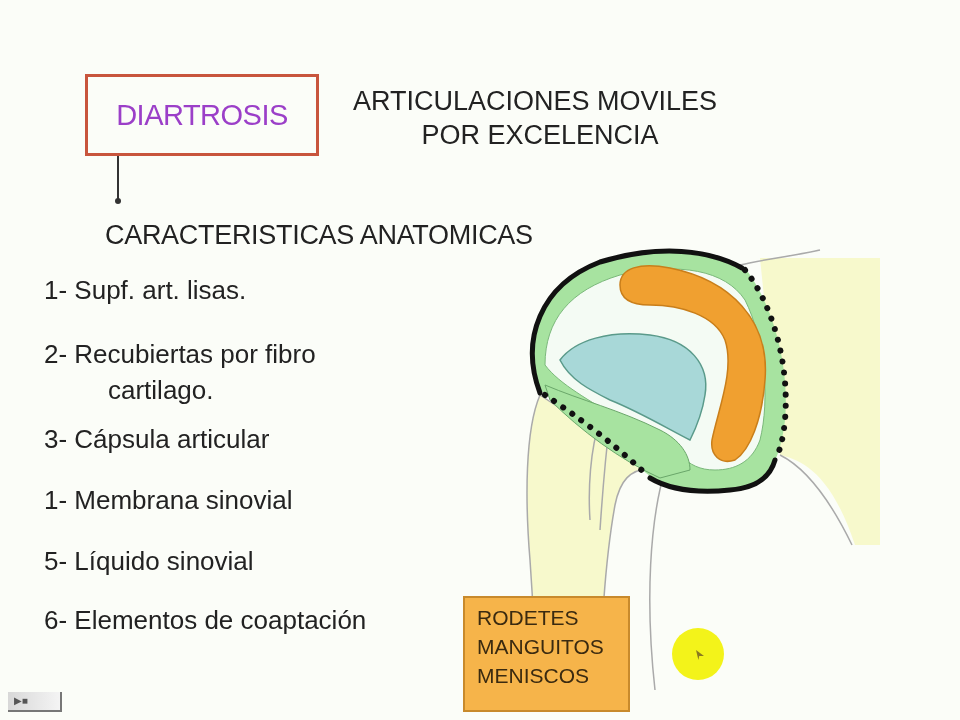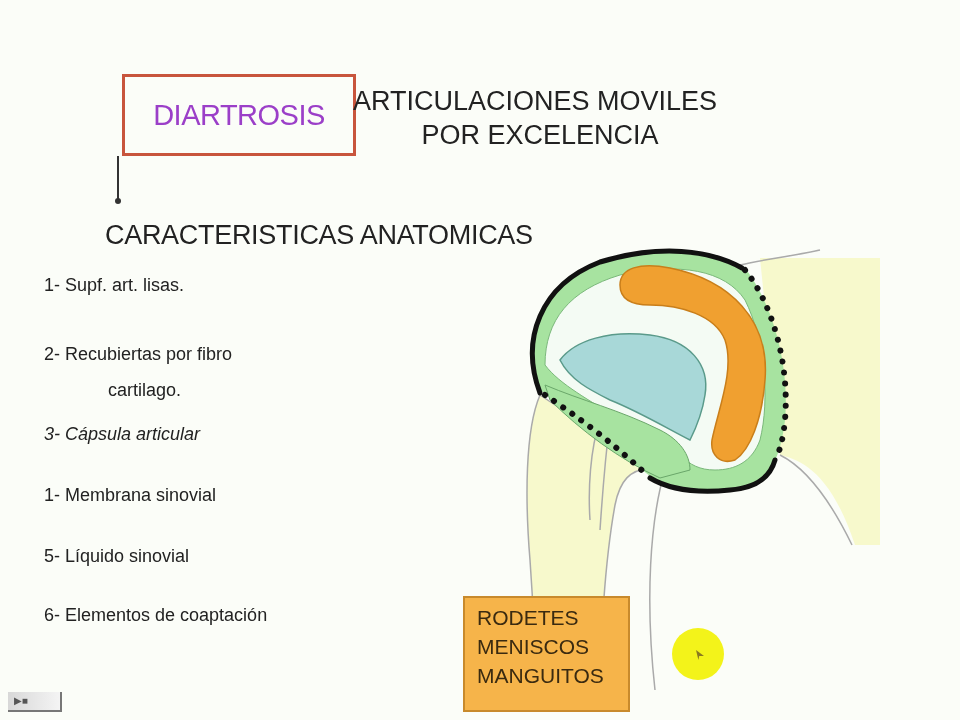--- a/index.html
+++ b/index.html
@@ -9,41 +9,40 @@
       font-family: "Liberation Sans", sans-serif;
       position: relative;
       color: #1e1e1e;
     }
     .slide { position: absolute; left: 0; top: 0; width: 960px; height: 720px; }
     .title-box {
       position: absolute; left: 85px; top: 74px; width: 234px; height: 82px;
       border: 3px solid #c8553d; box-sizing: border-box;
       display: flex; align-items: center; justify-content: center;
       background: #fbfdf8;
-      margin-left: 37px;
     }
     .title-box span { color: #9b3fc8; font-size: 29px; letter-spacing: -0.5px; }
     .subtitle {
       position: absolute; left: 345px; top: 84px; font-size: 27px; line-height: 34px;
       color: #222;
       margin-left: 8px;
     }
     .subtitle .l2 { display: block; padding-left: 10px; text-align: center; }
     .connector {
       position: absolute; left: 117px; top: 156px; width: 2px; height: 44px; background: #333;
     }
     .connector-dot {
       position: absolute; left: 115px; top: 198px; width: 6px; height: 6px; border-radius: 50%; background: #333;
     }
     .section-heading {
       position: absolute; left: 105px; top: 220px; font-size: 27px; color: #222; letter-spacing: -0.3px; text-align: center;
     }
     .items { position: absolute; left: 44px; top: 0; }
     .item {
-      position: absolute; left: 0; white-space: nowrap; font-size: 18px; color: #222;
+      position: absolute; left: 0; white-space: nowrap; font-size: 26px; color: #222;
     }
     .item .cont { display: block; padding-left: 64px; }
     .diagram { position: absolute; left: 0; top: 0; width: 960px; height: 720px; }
     .orange-box {
       position: absolute; left: 463px; top: 596px; width: 167px; height: 116px;
       background: #f6b44a; border: 2px solid #c88a2c; box-sizing: border-box;
       padding: 5px 0 0 12px; font-size: 21px; line-height: 29px; color: #3a2a10;
     }
     .orange-box span { display: block; }
     .cursor-highlight {
@@ -81,21 +80,21 @@
   <div class="section-heading">CARACTERISTICAS ANATOMICAS</div>
 
   <div class="items">
     <div class="item" style="top:275px;">
       <span>1- Supf. art. lisas.</span>
     </div>
     <div class="item" style="top:336px; line-height:36px;">
       <span>2- Recubiertas por fibro</span>
       <span class="cont">cartilago.</span>
     </div>
-    <div class="item" style="top:424px;font-style:italic;">
+    <div class="item" style="top:424px;">
       <span>3- Cápsula articular</span>
     </div>
     <div class="item" style="top:485px;">
       <span>1- Membrana sinovial</span>
     </div>
     <div class="item" style="top:546px;">
       <span>5- Líquido sinovial</span>
     </div>
     <div class="item" style="top:605px;">
       <span>6- Elementos de coaptación</span>
@@ -127,22 +126,22 @@
 
     <path d="M745 270 C 770 300 790 360 785 420 C 783 440 780 450 776 458" fill="none" stroke="#111" stroke-width="6" stroke-dasharray="0.1 11" stroke-linecap="round"></path>
 
     <path d="M775 460 C 770 478 755 488 730 490 C 700 493 670 490 650 478" fill="none" stroke="#111" stroke-width="5" stroke-linecap="round"></path>
 
     <path d="M545 395 C 575 415 610 440 648 476" fill="none" stroke="#111" stroke-width="6" stroke-dasharray="0.1 11" stroke-linecap="round"></path>
   </svg>
 
   <div class="orange-box">
     <span>RODETES</span>
+    <span>MANGUITOS</span>
     <span>MENISCOS</span>
-    <span>MANGUITOS</span>
   </div>
 
   <div class="cursor-highlight">
     <div class="arrow"></div>
   </div>
 
   <div class="player-icon">
     <span class="glyph">▶■</span>
   </div>
 

